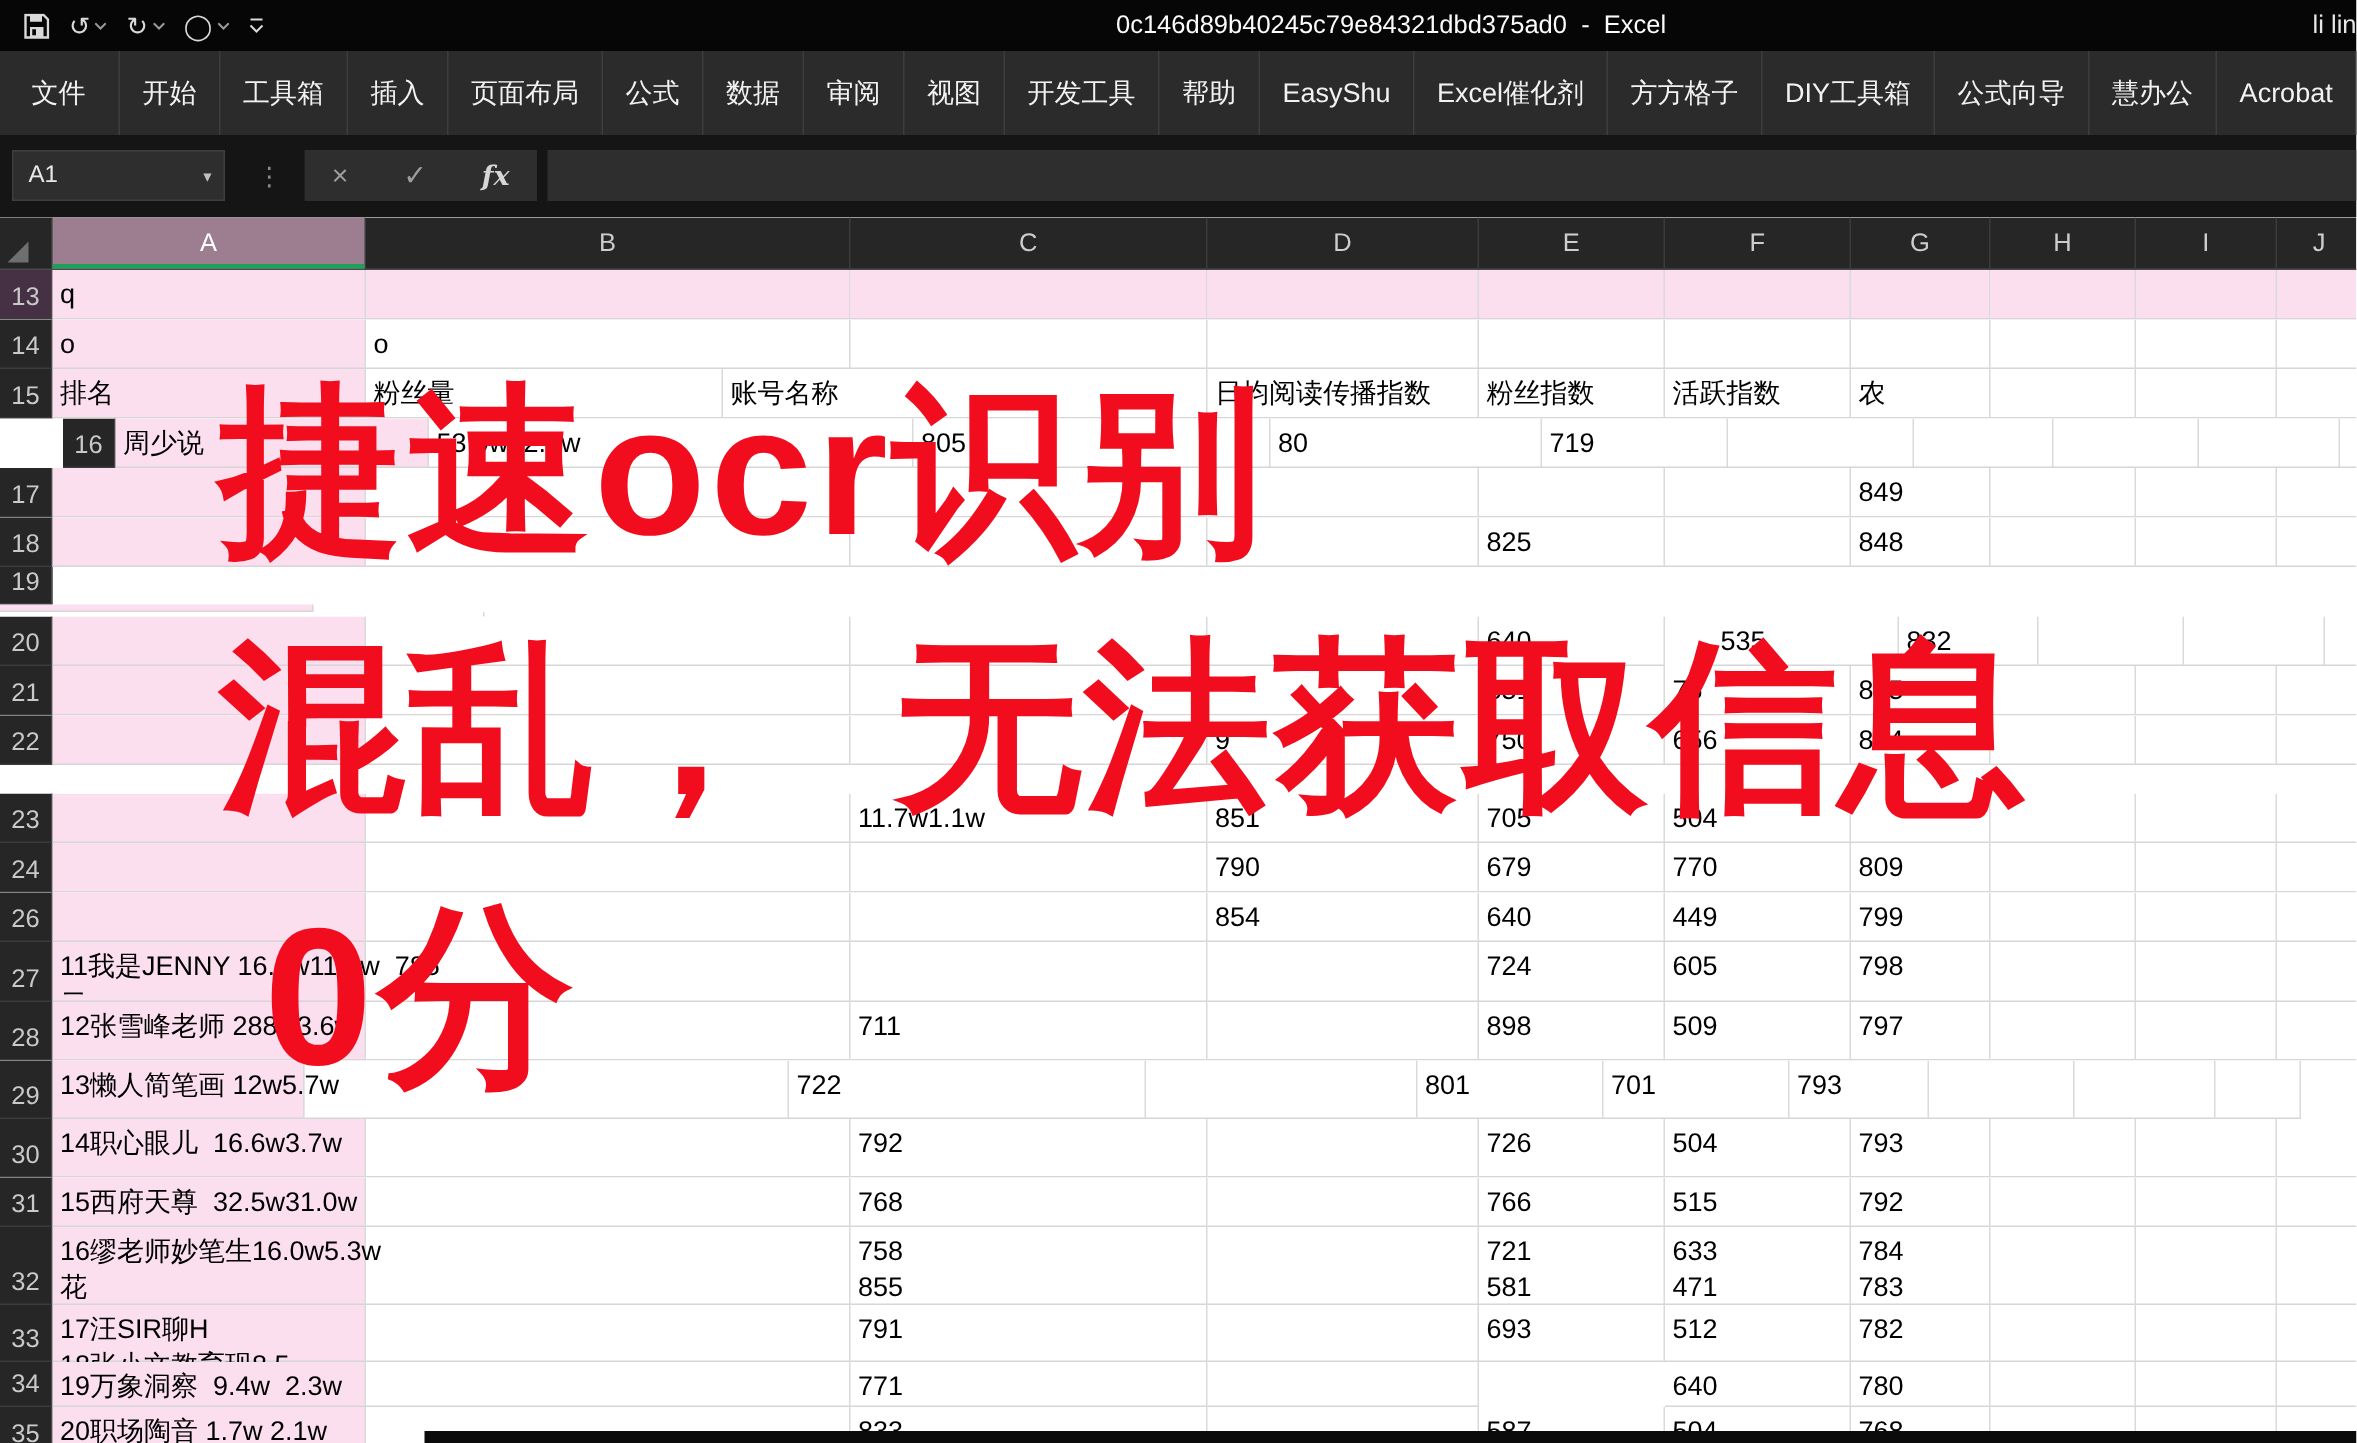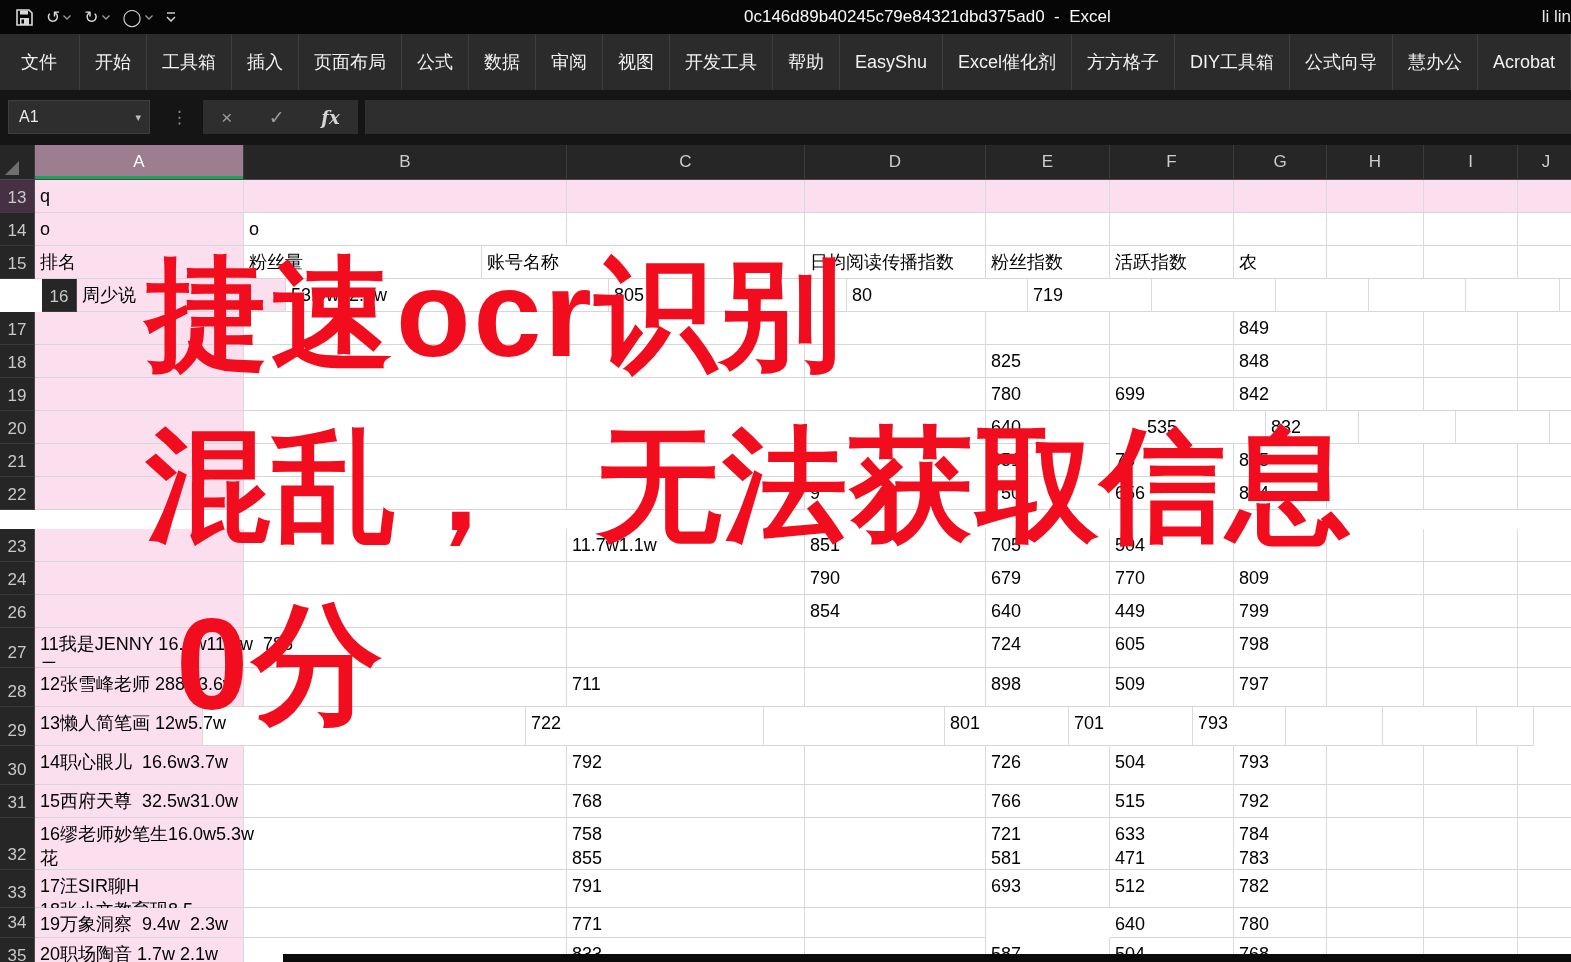--- a/index.html
+++ b/index.html
@@ -210,21 +210,21 @@
         <div class="cell" style="width: 323px;"></div>
         <div class="cell" style="width: 238px;"></div>
         <div class="cell" style="width: 181px;"></div>
         <div class="cell" style="width: 124px;"><span>825</span></div>
         <div class="cell" style="width: 124px;"></div>
         <div class="cell" style="width: 93px;"><span>848</span></div>
         <div class="cell" style="width: 97px;"></div>
         <div class="cell" style="width: 94px;"></div>
         <div class="cell" style="width: 57px;"></div>
       </div>
-      <div class="row" style="height: 33px;">
+      <div class="row" style="height: 33px; flex-direction: column;">
         <div class="rh" style="width: 35px;">19</div>
         <div class="cell pink" style="width: 209px;"></div>
         <div class="cell" style="width: 323px;"></div>
         <div class="cell" style="width: 238px;"></div>
         <div class="cell" style="width: 181px;"></div>
         <div class="cell" style="width: 124px;"><span>780</span></div>
         <div class="cell" style="width: 124px;"><span>699</span></div>
         <div class="cell" style="width: 93px;"><span>842</span></div>
         <div class="cell" style="width: 97px;"></div>
         <div class="cell" style="width: 94px;"></div>

